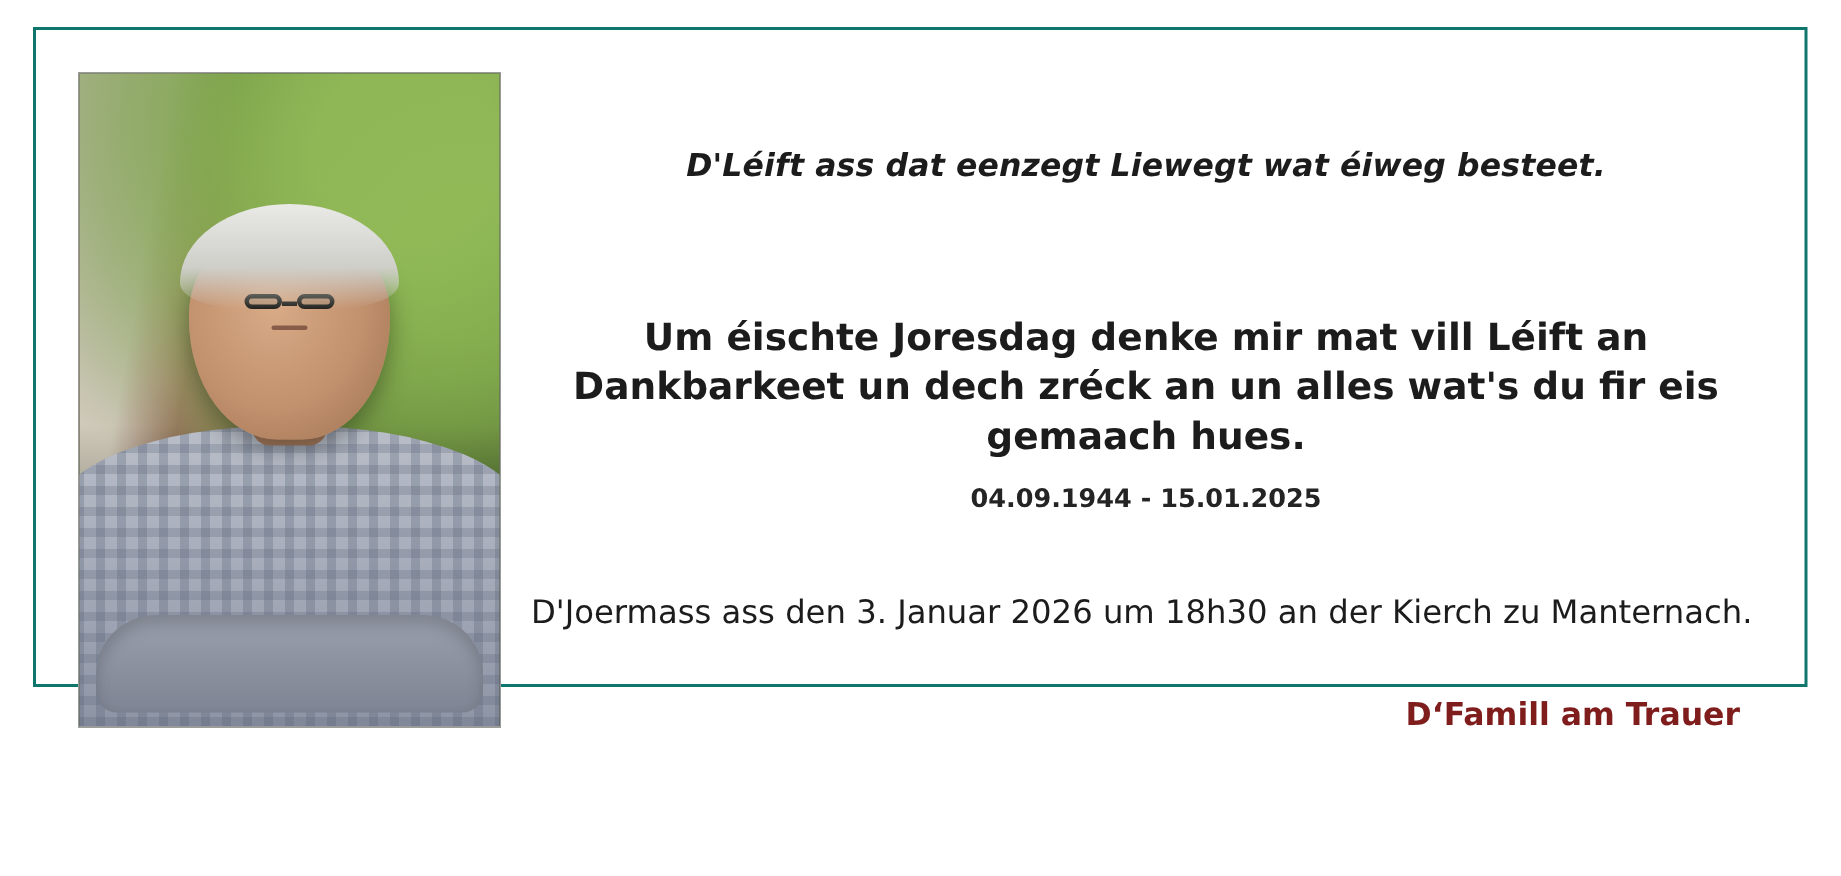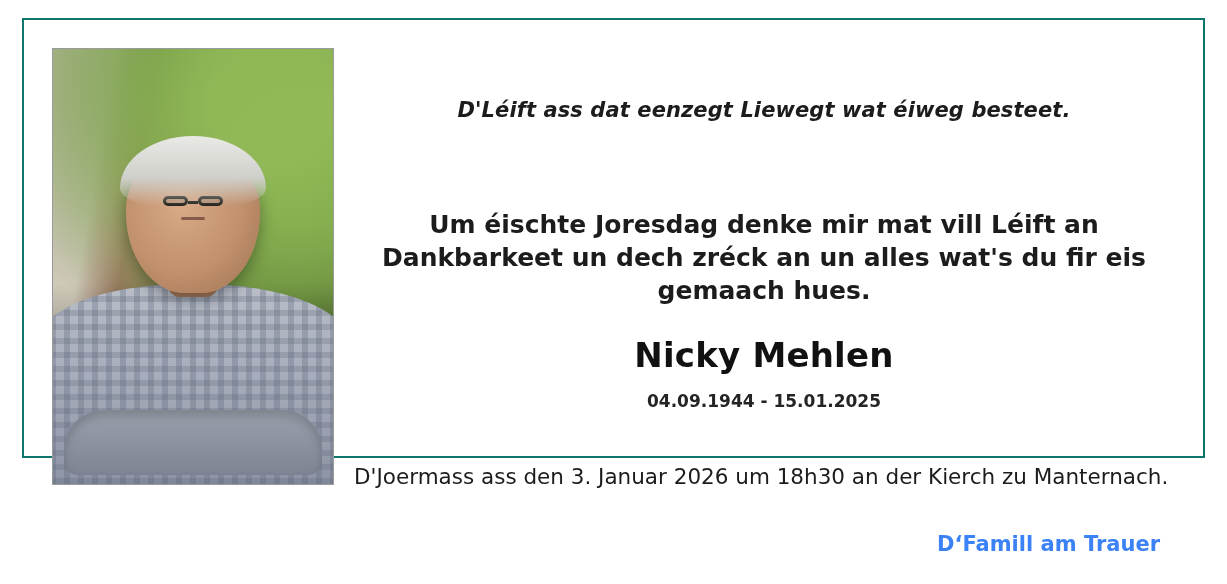--- a/index.html
+++ b/index.html
@@ -200,21 +200,21 @@
     font-size: 21.5px;
     line-height: 1.34;
     color: #1c1c1c;
     margin-top: 52px;
   }
 
   .family-signature {
     text-align: right;
     font-weight: 700;
     font-size: 21px;
-    color: #3b82f6;
+    color: #7f1d1d;
     margin-top: 40px;
     padding-right: 14px;
   }
 </style>
 </head>
 <body>
 
 <div class="notice-card">
 
   <div class="portrait-frame">
@@ -231,19 +231,18 @@
         <div class="mouth"></div>
       </div>
       <div class="figure-hair"></div>
       <div class="figure-arms"></div>
     </div>
   </div>
 
   <div class="text-column">
     <div class="quote">D'Léift ass dat eenzegt Liewegt wat éiweg besteet.</div>
     <div class="memorial-text">Um éischte Joresdag denke mir mat vill Léift an Dankbarkeet un dech zréck an un alles wat's du fir eis gemaach hues.</div>
-    <div class="deceased-name">Nicky Mehlen</div>
     <div class="dates">04.09.1944 - 15.01.2025</div>
     <div class="service-info">D'Joermass ass den 3. Januar 2026 um 18h30 an der Kierch zu Manternach.</div>
     <div class="family-signature">D‘Famill am Trauer</div>
   </div>
 
 </div>
 
 </body></html>

